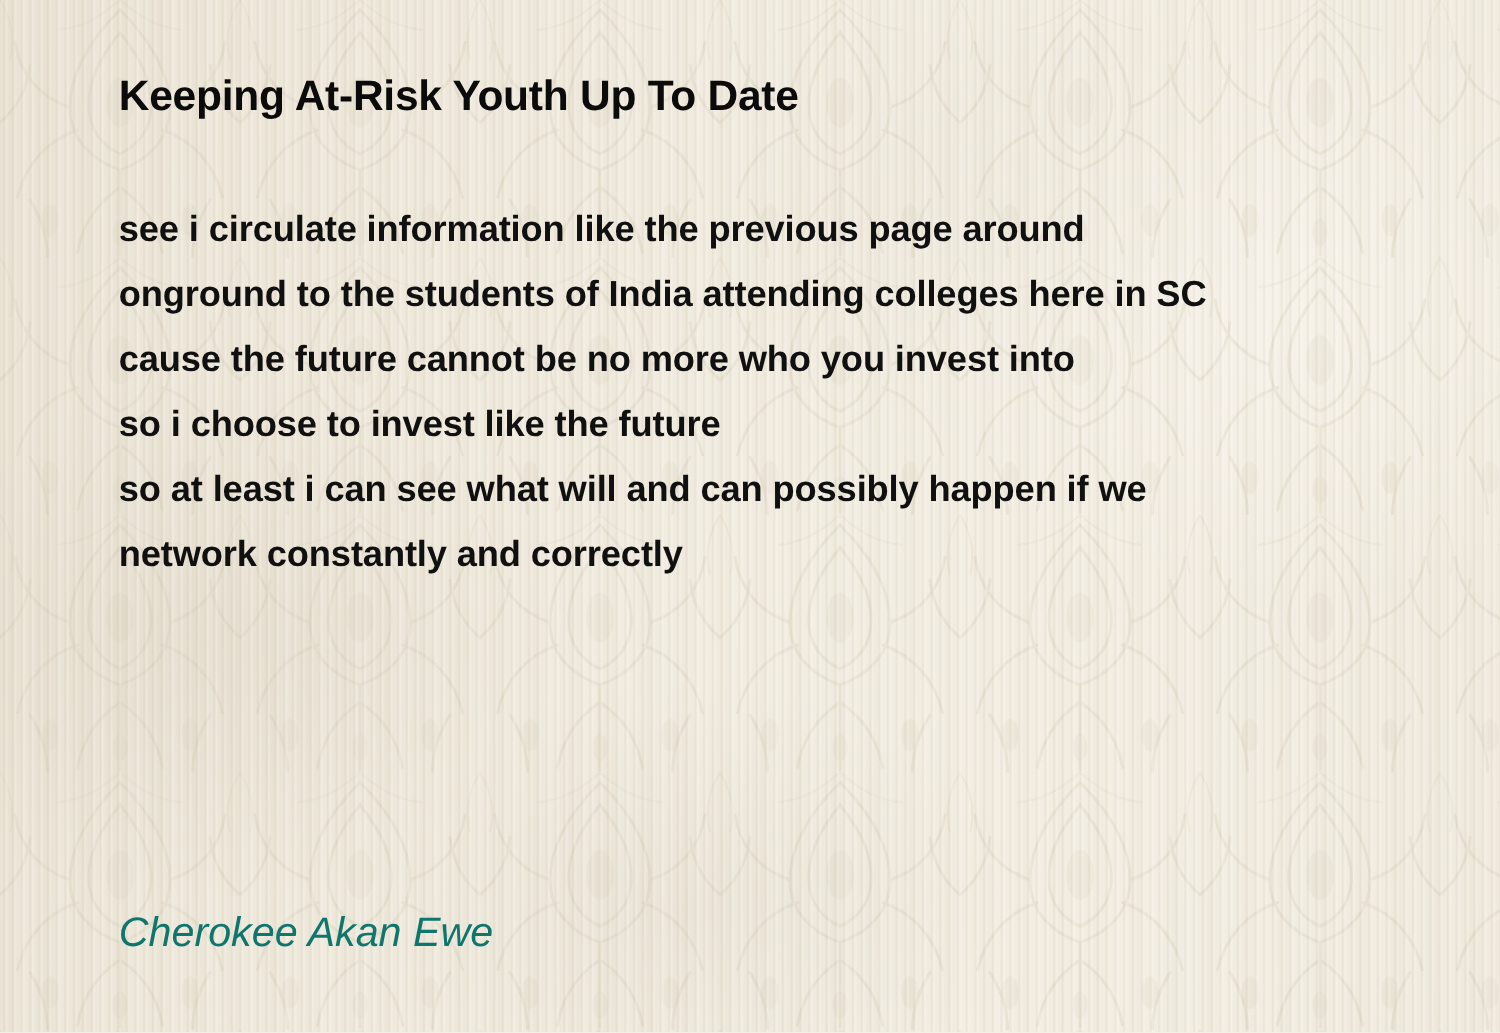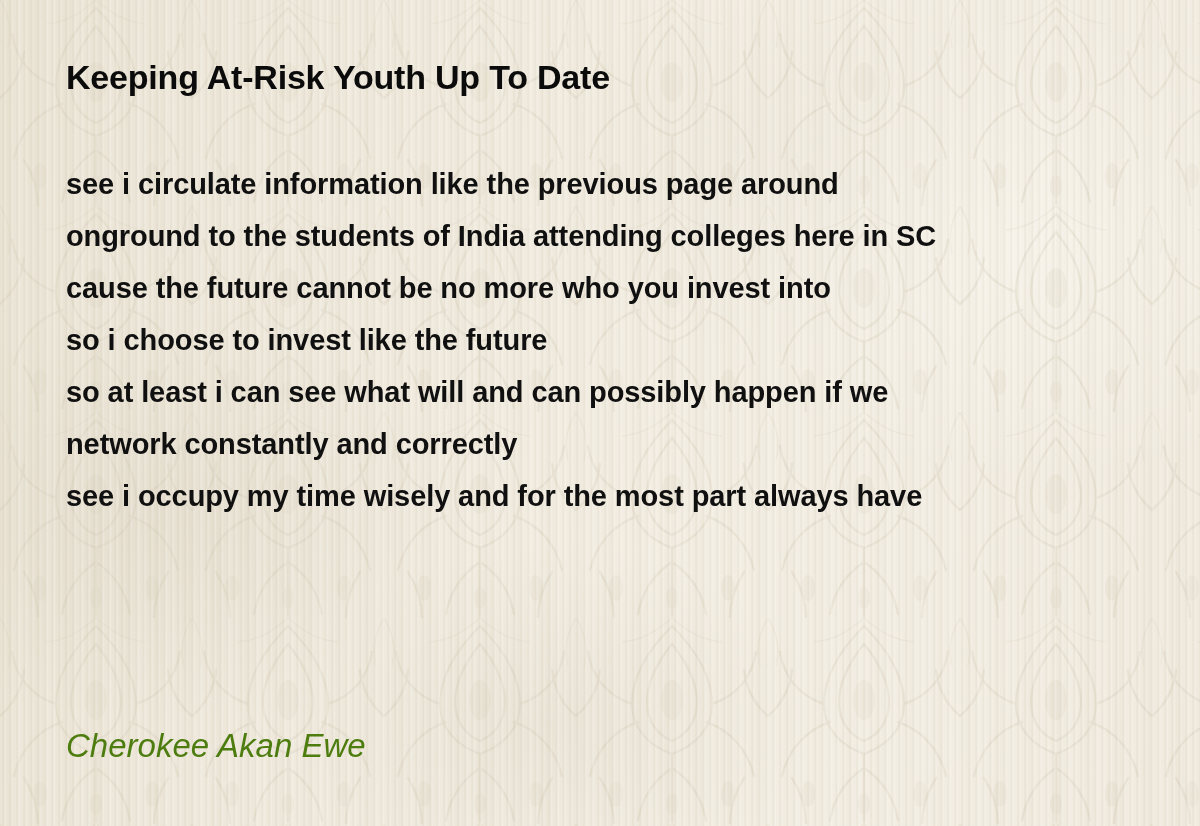--- a/index.html
+++ b/index.html
@@ -14,20 +14,21 @@
     font-family: "Liberation Sans", sans-serif;
   }
 
   #poem-card {
     position: relative;
     width: 1200px;
     height: 826px;
     box-sizing: border-box;
     background-color: #ece5d8;
     overflow: hidden;
+    padding-left: 29px;
   }
 
   
   .bg-layer {
     position: absolute;
     top: 0; left: 0;
     width: 1200px;
     height: 826px;
     pointer-events: none;
   }
@@ -124,21 +125,21 @@
 
   #poem-author {
     position: absolute;
     left: 66px;
     top: 726px;
     margin: 0;
     font-size: 33px;
     font-style: italic;
     font-weight: normal;
     line-height: 40px;
-    color: #4d7c0f;
+    color: #0f766e;
     white-space: nowrap;
   }
 </style>
 </head>
 <body>
 
 <div id="poem-card">
 
   <div class="bg-layer" id="bg-base"></div>
   <div class="bg-layer" id="bg-mottle"></div>
@@ -187,19 +188,18 @@
 
     <h1 id="poem-title">Keeping At-Risk Youth Up To Date</h1>
 
     <div id="poem-body">
       <div class="poem-line">see i circulate information like the previous page around</div>
       <div class="poem-line">onground to the students of India attending colleges here in SC</div>
       <div class="poem-line">cause the future cannot be no more who you invest into</div>
       <div class="poem-line">so i choose to invest like the future</div>
       <div class="poem-line">so at least i can see what will and can possibly happen if we</div>
       <div class="poem-line">network constantly and correctly</div>
-      <div class="poem-line">see i occupy my time wisely and for the most part always have</div>
     </div>
 
     <div id="poem-author">Cherokee Akan Ewe</div>
 
   </div>
 </div>
 
 </body></html>

